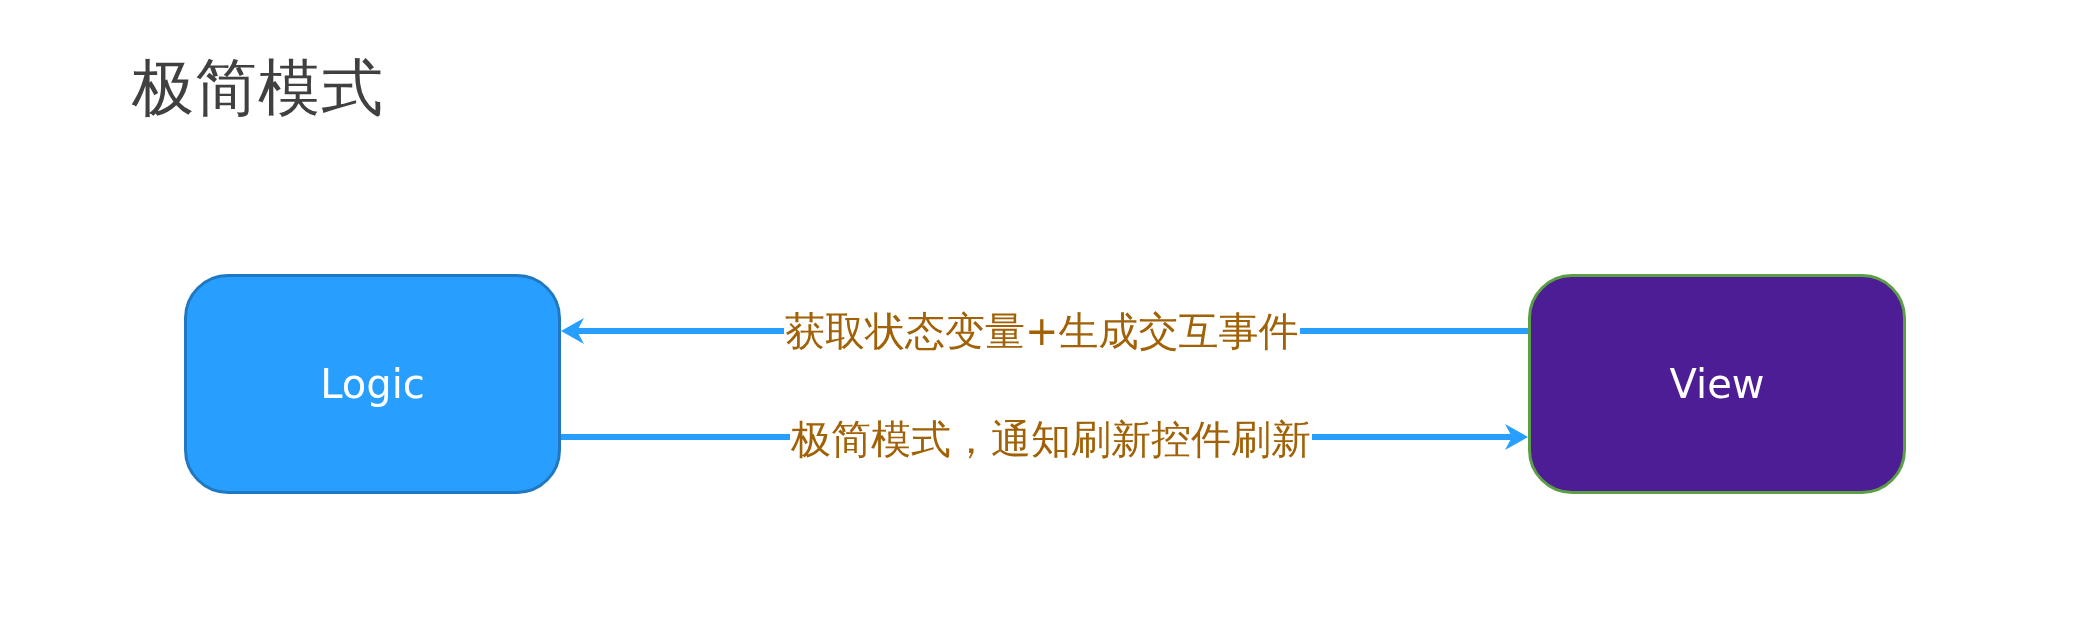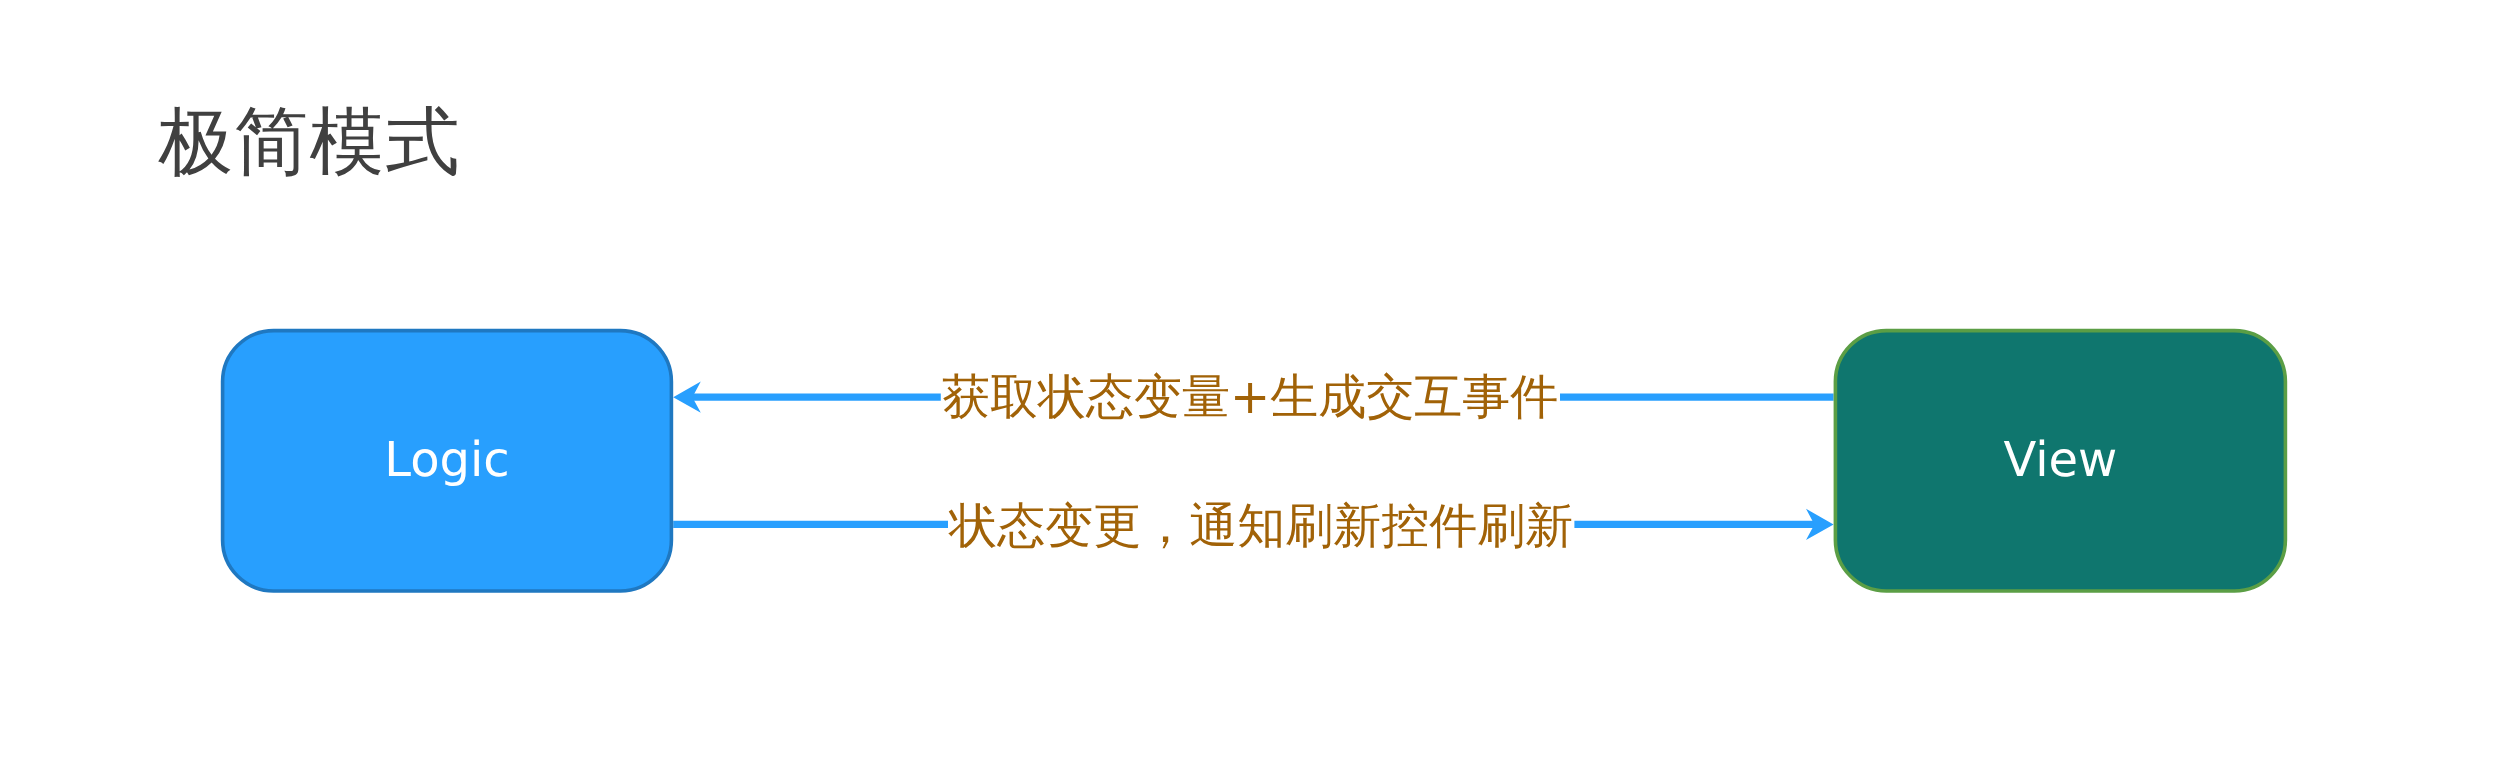--- a/index.html
+++ b/index.html
@@ -1,23 +1,23 @@
 <!DOCTYPE html>
 <html><head>
   <meta charset="utf-8">
   <style>
     html, body { margin: 0; padding: 0; background: #ffffff; }
     body { width: 2085px; height: 631px; position: relative; overflow: hidden;
            font-family: "DejaVu Sans", "Liberation Sans", sans-serif; }
     .title { position: absolute; left: 132px; top: 48px; font-size: 62px; line-height: 80px;
-             color: #404040; letter-spacing: 1px; margin-top: 30px; }
+             color: #404040; letter-spacing: 1px; }
     .box { position: absolute; top: 274px; height: 220px; border-radius: 44px; box-sizing: border-box;
            display: flex; align-items: center; justify-content: center; color: #ffffff; font-size: 40px; }
     .box.logic { left: 184px; width: 377px; background: #289ffe; border: 3px solid #1f78c1; }
-    .box.view { left: 1528px; width: 378px; background: #0f766e; border: 3px solid #5b9e45; }
+    .box.view { left: 1528px; width: 378px; background: #4c1d95; border: 3px solid #5b9e45; }
     svg.arrows { position: absolute; left: 0; top: 0; }
     .label { position: absolute; font-size: 40px; line-height: 48px; color: #a16207; background: #ffffff;
              white-space: nowrap; padding: 0 1px; }
     .label.top { left: 784px; top: 307px; }
     .label.bottom { left: 790px; top: 415px; }
   </style>
 </head>
 <body>
 
 <div class="title">极简模式</div>
@@ -29,21 +29,21 @@
     <path d="M561 331 L584 318 L577 331 L584 344 Z" fill="#289ffe"></path>
   </g>
 
   <g>
     <line x1="561" y1="437" x2="1514" y2="437" stroke="#289ffe" stroke-width="6"></line>
     <path d="M1528 437 L1505 424 L1512 437 L1505 450 Z" fill="#289ffe"></path>
   </g>
 </svg>
 
 <div class="label top">获取状态变量+生成交互事件</div>
-<div class="label bottom">状态变更，通知刷新控件刷新</div>
+<div class="label bottom">极简模式，通知刷新控件刷新</div>
 
 <div class="box logic">
   <span>Logic</span>
 </div>
 
 <div class="box view">
   <span>View</span>
 </div>
 
 </body></html>

